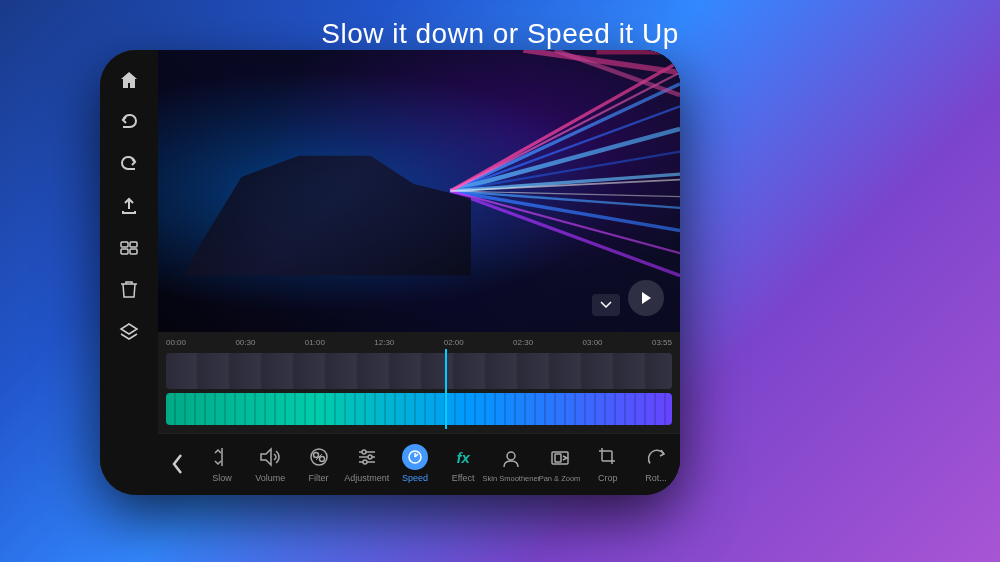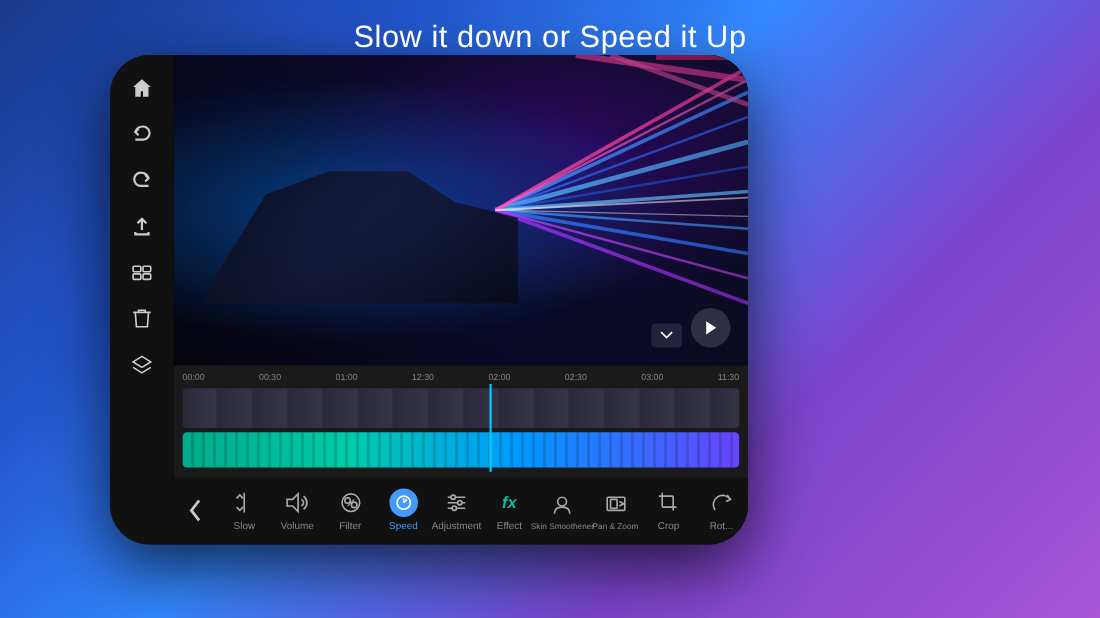--- a/index.html
+++ b/index.html
@@ -412,21 +412,21 @@
     <div class="timeline-area">
       <div class="timeline-ruler">
         <div class="timeline-ruler-inner">
           <span class="ruler-mark">00:00</span>
           <span class="ruler-mark">00:30</span>
           <span class="ruler-mark">01:00</span>
           <span class="ruler-mark">12:30</span>
           <span class="ruler-mark">02:00</span>
           <span class="ruler-mark">02:30</span>
           <span class="ruler-mark">03:00</span>
-          <span class="ruler-mark">11:30</span>
+          <span class="ruler-mark">03:55</span>
         </div>
       </div>
       <div class="timeline-tracks">
 
         <div class="video-track">
           <div style="width:100%;height:100%;background:repeating-linear-gradient(90deg,#2a2a3a 0px,#353548 30px,#2a2a3a 32px);opacity:0.9;"></div>
         </div>
 
         <div class="audio-track">
           <div class="audio-track-inner"></div>
@@ -469,50 +469,50 @@
         <div class="tool-item">
           <div class="tool-icon">
             <svg width="22" height="22" viewBox="0 0 22 22" fill="none" stroke="#aaa" stroke-width="1.5">
               <circle cx="11" cy="11" r="8"></circle>
               <circle cx="8" cy="9" r="2.5"></circle>
               <circle cx="14" cy="13" r="2.5"></circle>
               <line x1="8" y1="14" x2="14" y2="8" stroke="#aaa" stroke-width="1"></line>
             </svg>
           </div>
           <span class="tool-label">Filter</span>
+        </div>
+
+        <div class="tool-item">
+          <div class="tool-icon">
+            <svg width="22" height="22" viewBox="0 0 22 22" fill="none" stroke="#aaa" stroke-width="1.5">
+              <line x1="3" y1="6" x2="19" y2="6"></line>
+              <line x1="3" y1="11" x2="19" y2="11"></line>
+              <line x1="3" y1="16" x2="19" y2="16"></line>
+              <circle cx="8" cy="6" r="2" fill="#1a1a1a"></circle>
+              <circle cx="14" cy="11" r="2" fill="#1a1a1a"></circle>
+              <circle cx="9" cy="16" r="2" fill="#1a1a1a"></circle>
+            </svg>
+          </div>
+          <span class="tool-label">Adjustment</span>
         </div>
 
         <div class="tool-item active">
           <div class="tool-icon">
             <div class="speed-circle">
               <svg width="14" height="14" viewBox="0 0 14 14" fill="none" stroke="white" stroke-width="1.5">
                 <circle cx="7" cy="7" r="6"></circle>
                 <line x1="7" y1="7" x2="10" y2="4"></line>
                 <line x1="7" y1="7" x2="7" y2="3"></line>
               </svg>
             </div>
           </div>
           <span class="tool-label">Speed</span>
         </div>
 
         <div class="tool-item">
-          <div class="tool-icon">
-            <svg width="22" height="22" viewBox="0 0 22 22" fill="none" stroke="#aaa" stroke-width="1.5">
-              <line x1="3" y1="6" x2="19" y2="6"></line>
-              <line x1="3" y1="11" x2="19" y2="11"></line>
-              <line x1="3" y1="16" x2="19" y2="16"></line>
-              <circle cx="8" cy="6" r="2" fill="#1a1a1a"></circle>
-              <circle cx="14" cy="11" r="2" fill="#1a1a1a"></circle>
-              <circle cx="9" cy="16" r="2" fill="#1a1a1a"></circle>
-            </svg>
-          </div>
-          <span class="tool-label">Adjustment</span>
-        </div>
-
-        <div class="tool-item">
           <div class="tool-icon" style="font-size:15px;color:#14b8a6;font-style:italic;font-weight:bold;">fx</div>
           <span class="tool-label">Effect</span>
         </div>
 
         <div class="tool-item">
           <div class="tool-icon">
             <svg width="22" height="22" viewBox="0 0 22 22" fill="none" stroke="#aaa" stroke-width="1.5">
               <circle cx="11" cy="9" r="4"></circle>
               <path d="M4 20c0-4 3-6 7-6s7 2 7 6"></path>
             </svg>

